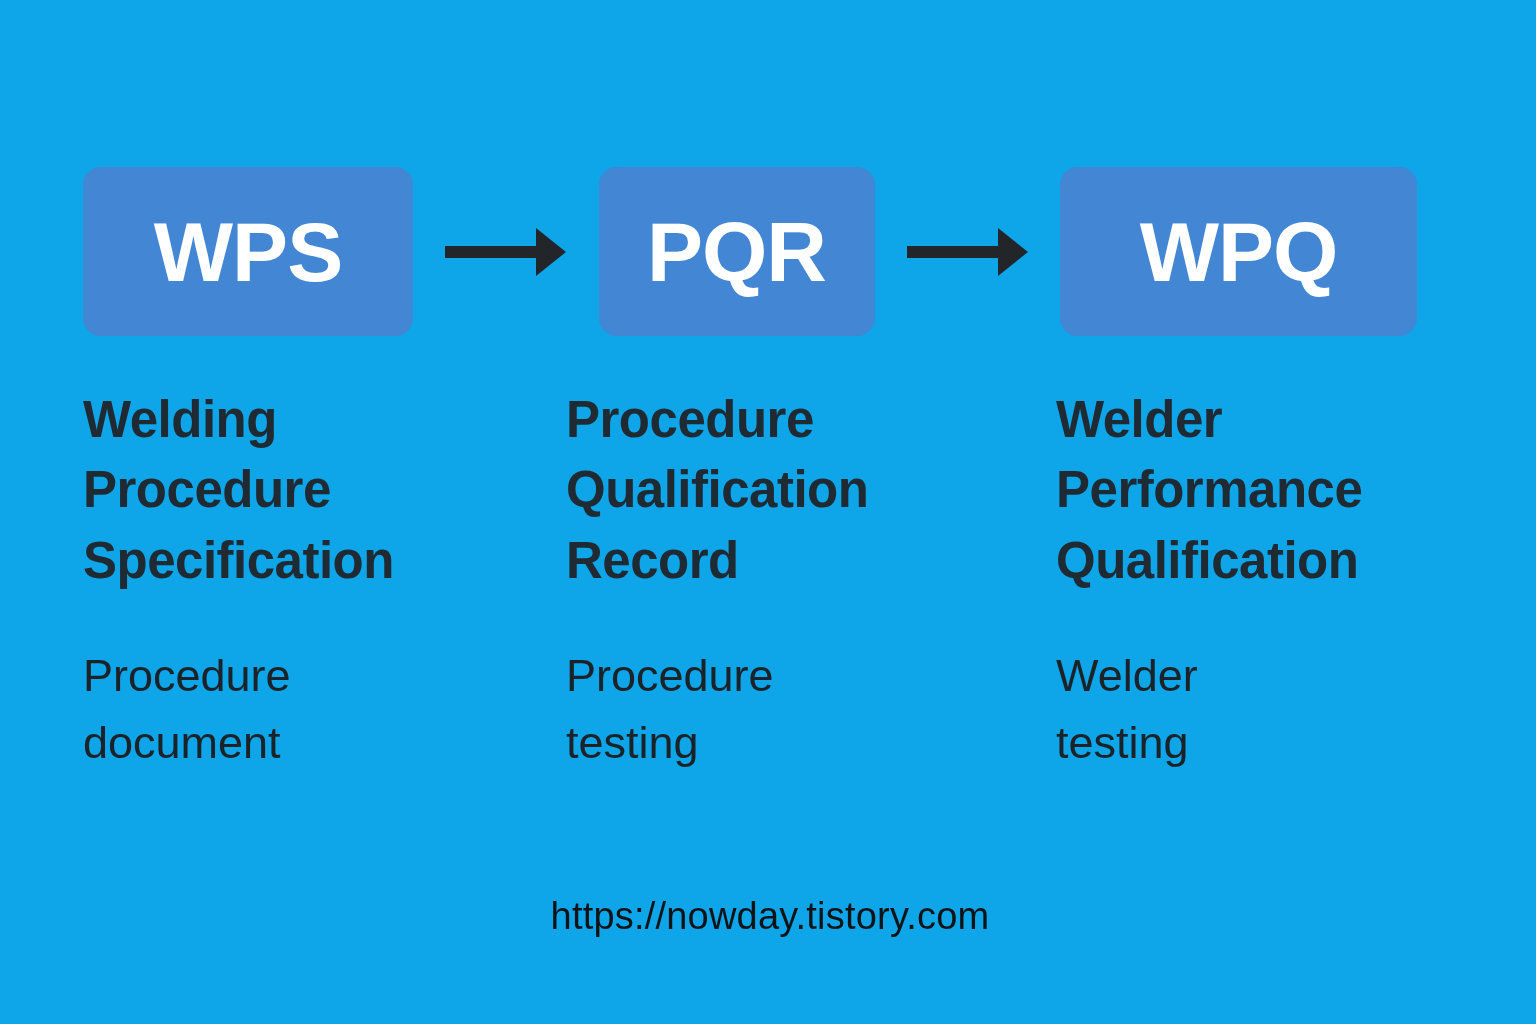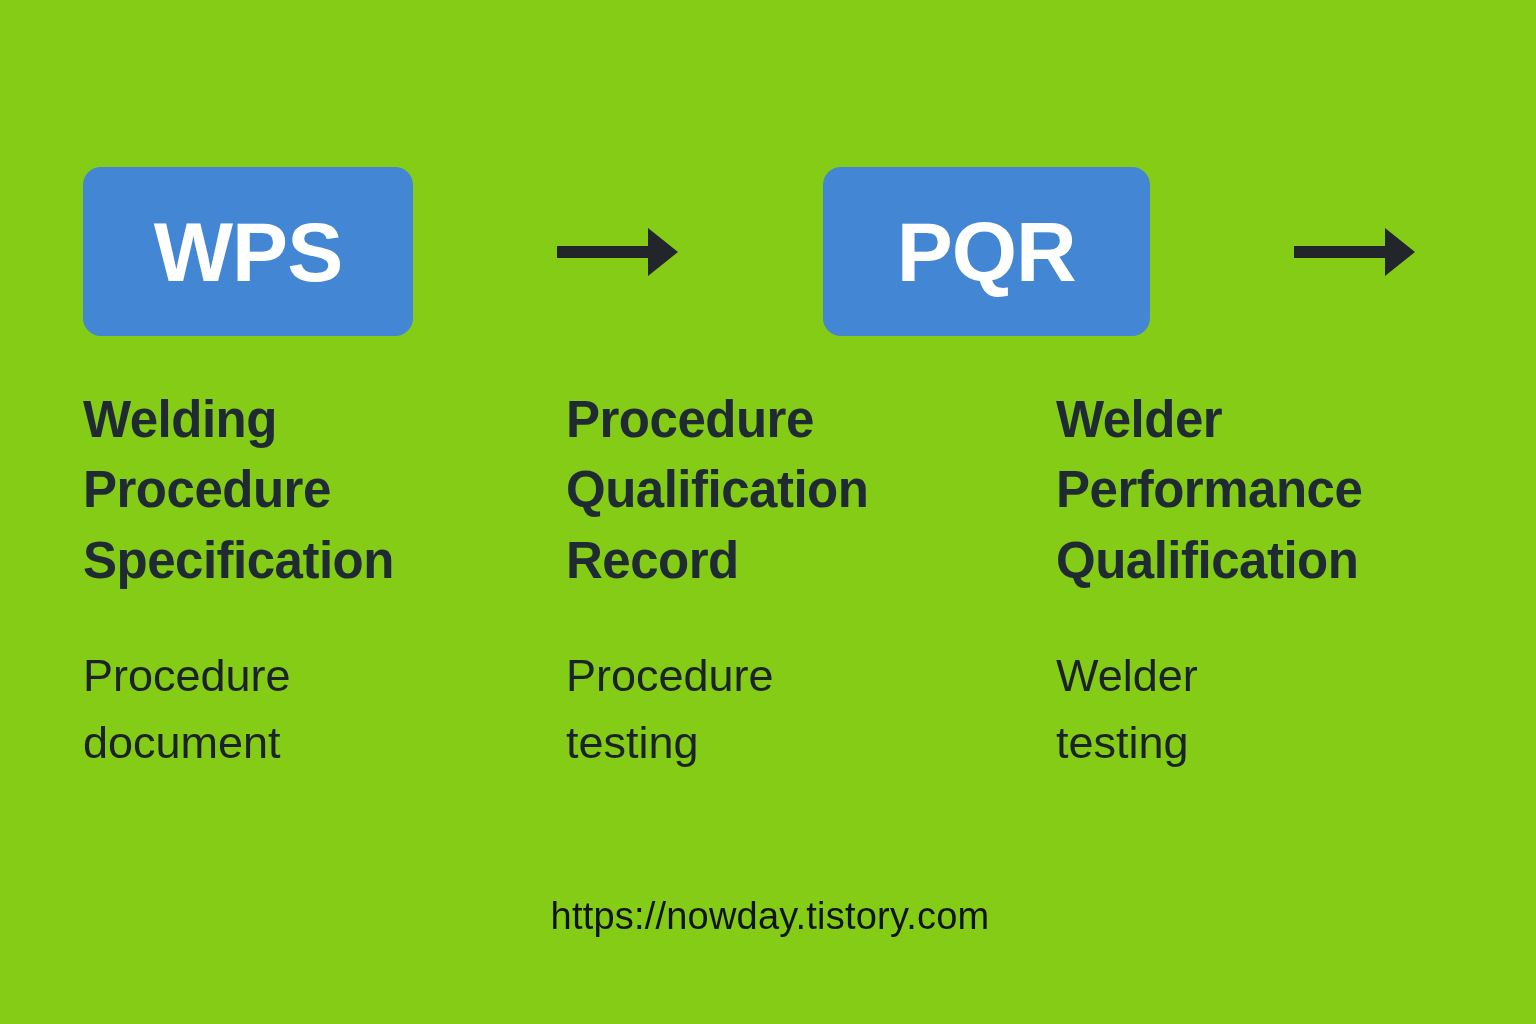--- a/index.html
+++ b/index.html
@@ -12,21 +12,21 @@
     height: 1024px;
     overflow: hidden;
     font-family: "Liberation Sans", "DejaVu Sans", sans-serif;
     position: relative;
   }
 
   #canvas {
     position: relative;
     width: 1536px;
     height: 1024px;
-    background: #84cc16;
+    background: #0ea5e9;
   }
 
   
   .flow-row {
     position: absolute;
     left: 83px;
     top: 167px;
     width: 1334px;
     height: 169px;
     display: flex;
@@ -38,21 +38,21 @@
     width: 330px;
     height: 169px;
     border-radius: 18px;
     background: #4286d4;
     display: flex;
     align-items: center;
     justify-content: center;
     flex: 0 0 auto;
     box-sizing: border-box;
   }
-  .node-box.w2 { width: 327px; }
+  .node-box.w2 { width: 276px; }
   .node-box.w3 { width: 357px; }
 
   .node-label {
     color: #ffffff;
     font-size: 84px;
     font-weight: bold;
     letter-spacing: -1px;
     line-height: 1;
     font-family: "Liberation Sans", "DejaVu Sans", sans-serif;
   }
@@ -144,20 +144,23 @@
     </svg>
 
     <div class="node-box w2">
       <span class="node-label">PQR</span>
     </div>
 
     <svg class="arrow" viewBox="0 0 125 60">
       <path d="M2 24 L93 24 L93 6 L123 30 L93 54 L93 36 L2 36 Z" fill="#22262b"></path>
     </svg>
 
+    <div class="node-box w3">
+      <span class="node-label">WPQ</span>
+    </div>
 
   </div>
 
   <div class="captions">
     <div class="caption-col c1">
       <div class="caption-title">Welding
 Procedure
 Specification</div>
     </div>
     <div class="caption-col c2">

